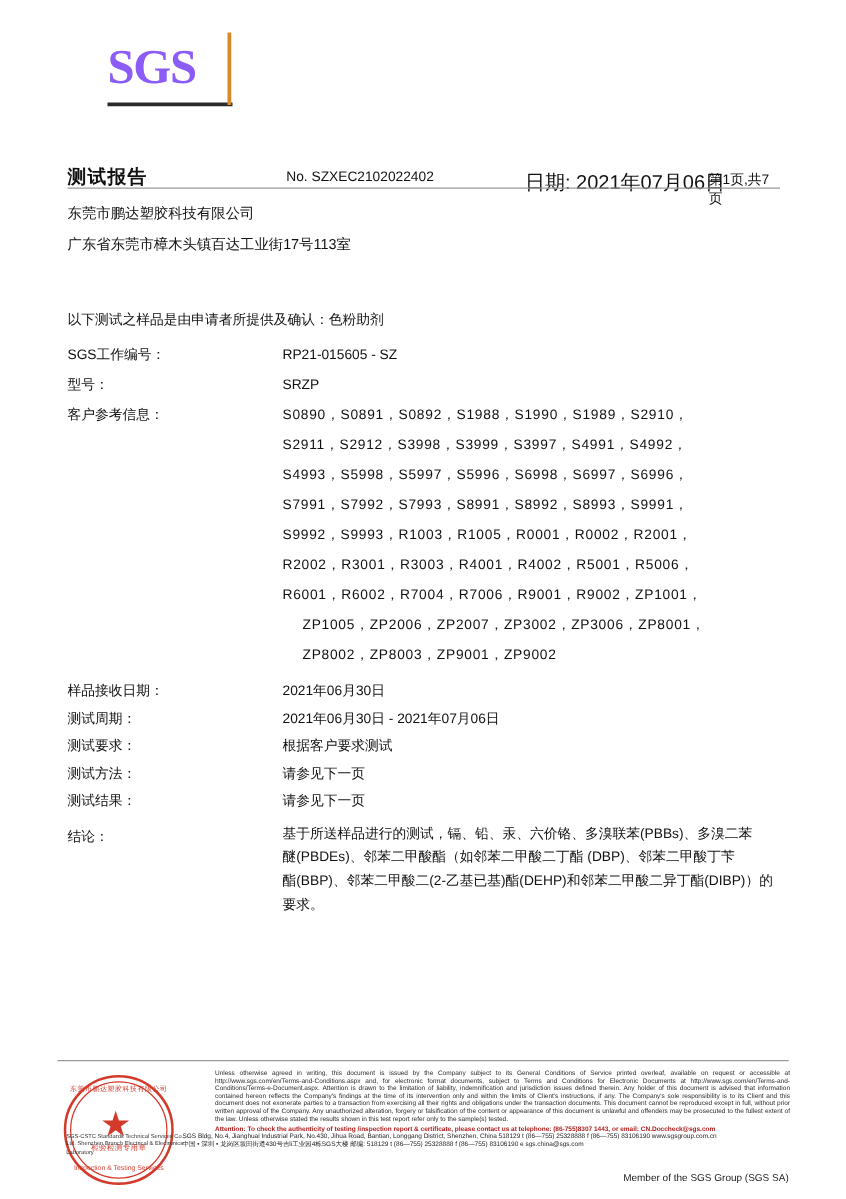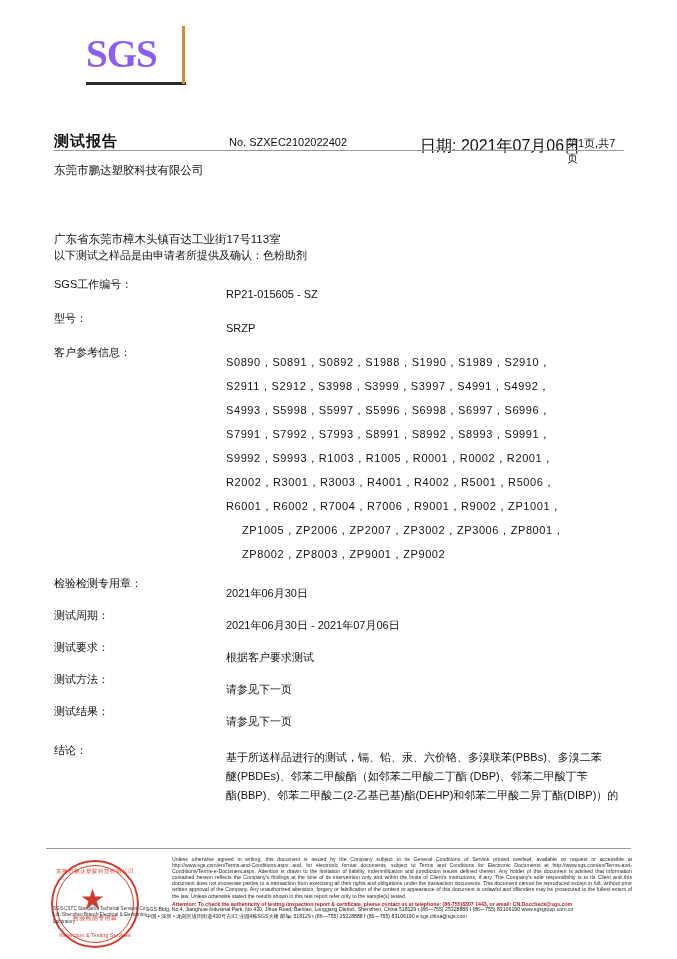--- a/index.html
+++ b/index.html
@@ -108,21 +108,20 @@
     top: 163px;
     font-size: 11.5px;
     color: #111;
   }
   .client-addr {
     position: absolute;
     left: 54px;
     top: 188px;
     font-size: 11.5px;
     color: #111;
-    margin-top: 44px;
   }
 
   .intro-line {
     position: absolute;
     left: 54px;
     top: 248px;
     font-size: 11px;
     color: #111;
   }
 
@@ -143,21 +142,20 @@
     flex: 0 0 172px;
     font-size: 11px;
     color: #111;
     line-height: 24px;
   }
   .field-value {
     flex: 1;
     font-size: 11px;
     color: #111;
     line-height: 24px;
-    margin-top: 10px;
   }
   .refs .field-value {
     line-height: 24px;
   }
   .ref-line {
     letter-spacing: 0.6px;
     white-space: pre;
   }
   .ref-indent {
     padding-left: 16px;
@@ -343,21 +341,21 @@
         <div class="ref-line">R2002，R3001，R3003，R4001，R4002，R5001，R5006，</div>
         <div class="ref-line">R6001，R6002，R7004，R7006，R9001，R9002，ZP1001，</div>
         <div class="ref-line ref-indent">ZP1005，ZP2006，ZP2007，ZP3002，ZP3006，ZP8001，</div>
         <div class="ref-line ref-indent">ZP8002，ZP8003，ZP9001，ZP9002</div>
       </div>
     </div>
 
     <div class="spacer-6"></div>
 
     <div class="field-row tall">
-      <div class="field-label">检验检测专用章：</div>
+      <div class="field-label">样品接收日期：</div>
       <div class="field-value">2021年06月30日</div>
     </div>
     <div class="field-row tall">
       <div class="field-label">测试周期：</div>
       <div class="field-value">2021年06月30日 - 2021年07月06日</div>
     </div>
     <div class="field-row tall">
       <div class="field-label">测试要求：</div>
       <div class="field-value">根据客户要求测试</div>
     </div>
@@ -371,20 +369,21 @@
     </div>
 
     <div class="spacer-6"></div>
 
     <div class="field-row conclusion">
       <div class="field-label">结论：</div>
       <div class="field-value">
         <div>基于所送样品进行的测试，镉、铅、汞、六价铬、多溴联苯(PBBs)、多溴二苯</div>
         <div>醚(PBDEs)、邻苯二甲酸酯（如邻苯二甲酸二丁酯 (DBP)、邻苯二甲酸丁苄</div>
         <div>酯(BBP)、邻苯二甲酸二(2-乙基已基)酯(DEHP)和邻苯二甲酸二异丁酯(DIBP)）的</div>
+        <div>要求。</div>
       </div>
     </div>
 
   </div>
 
   <div class="footer-rule"></div>
 
   <div class="stamp">
     <div class="stamp-ring"></div>
     <div class="stamp-ring2"></div>
@@ -399,14 +398,15 @@
     <div class="footer-attn">Attention: To check the authenticity of testing /inspection report &amp; certificate, please contact us at telephone: (86-755)8307 1443, or email: CN.Doccheck@sgs.com</div>
   </div>
 
   <div class="addr-cn-left">SGS-CSTC Standards Technical Services Co., Ltd.  Shenzhen Branch Electrical &amp; Electronics Laboratory</div>
 
   <div class="footer-company">
     <span class="fc-line">SGS Bldg, No.4, Jianghuai Industrial Park, No.430, Jihua Road, Bantian, Longgang District, Shenzhen, China  518129    t (86—755) 25328888    f (86—755) 83106190    www.sgsgroup.com.cn</span>
     <span class="fc-line">中国 • 深圳 • 龙岗区坂田街道430号吉li工业园4栋SGS大楼          邮编: 518129    t (86—755) 25328888    f (86—755) 83106190    e sgs.china@sgs.com</span>
   </div>
 
+  <div class="member-line">Member of the SGS Group (SGS SA)</div>
 
 </div>
 
 </body></html>

